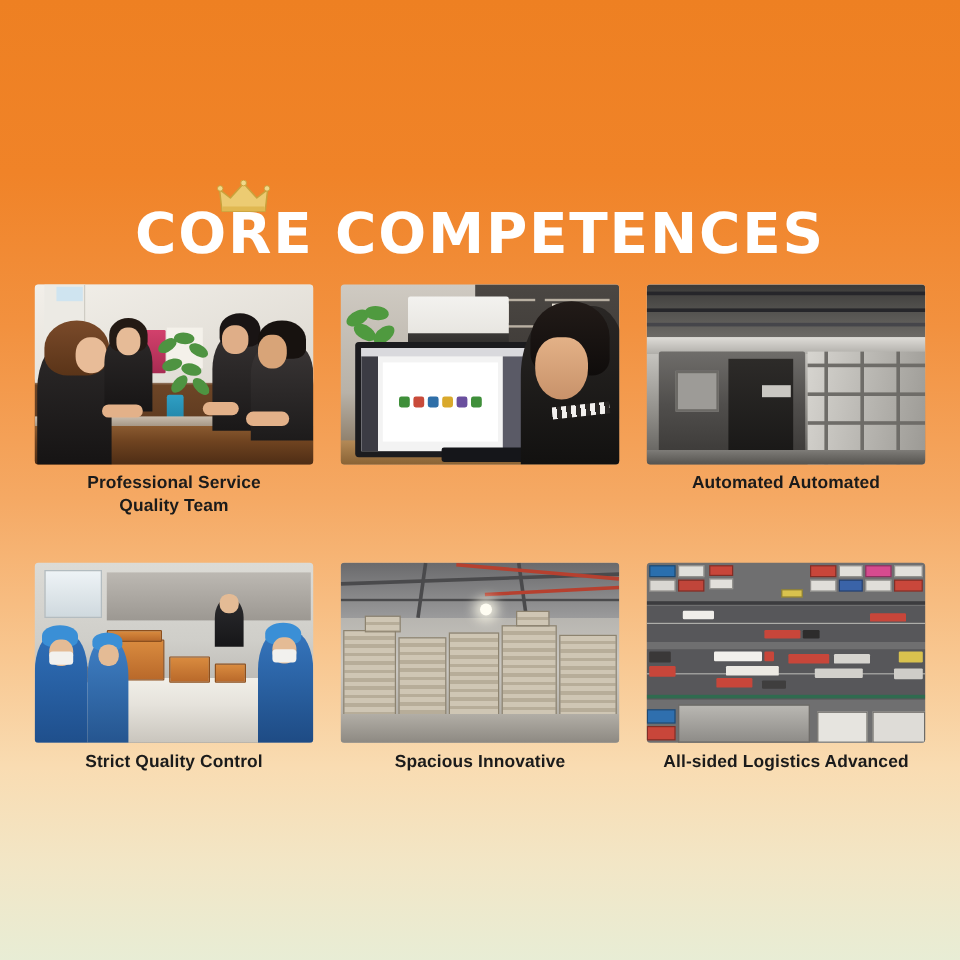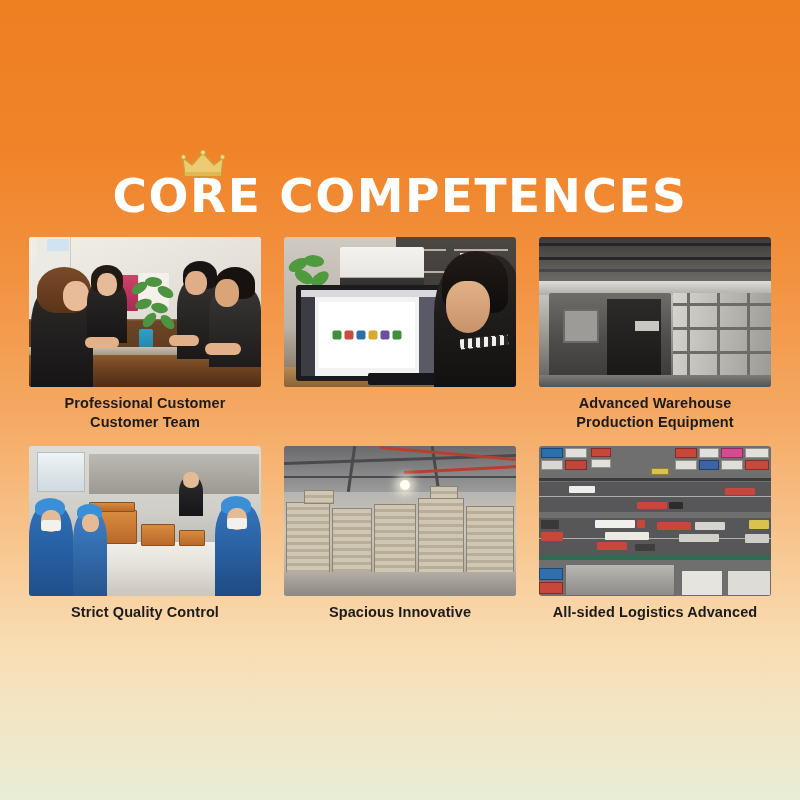--- a/index.html
+++ b/index.html
@@ -41,21 +41,21 @@
     white-space:nowrap;
   }
 
   
   .grid {
     position:absolute;
     left:29px; top:237px;
     width:742px;
   }
   .row { display:flex; gap:23px; }
-  .row + .row { margin-top:12px; }
+  .row + .row { margin-top:35px; }
   .cell { width:232px; }
 
   .photo {
     width:232px; height:150px;
     border-radius:3px;
     overflow:hidden;
     position:relative;
     background:#9a9a9a;
   }
   .caption {
@@ -255,22 +255,22 @@
           <div class="face-c"></div>
         <div class="p-d"></div>
           <div class="hair-d"></div>
           <div class="face-d"></div>
         <div class="arm" style="left:56px; top:100px; width:34px; height:11px;"></div>
         <div class="arm" style="left:140px; top:98px; width:30px; height:11px;"></div>
         <div class="arm" style="left:176px; top:106px; width:36px; height:12px;"></div>
       </div>
       <div class="caption">
         <div>
-          <span>Professional Customer</span>
-          <span>Customer Team</span>
+          <span>Professional Service</span>
+          <span>Quality Team</span>
         </div>
       </div>
     </div>
 
     <div class="cell">
       <div class="photo p2">
         <div class="shelf">
           <i style="left:6px;  top:12px; width:44px; height:2px;"></i>
           <i style="left:6px;  top:34px; width:44px; height:2px;"></i>
           <i style="left:6px;  top:56px; width:44px; height:2px;"></i>
@@ -331,22 +331,21 @@
           <i style="left:0;  top:34px; width:98px; height:3px;"></i>
           <i style="left:0;  top:58px; width:98px; height:3px;"></i>
           <i style="left:14px; top:0;  width:3px; height:94px;"></i>
           <i style="left:44px; top:0;  width:3px; height:94px;"></i>
           <i style="left:74px; top:0;  width:3px; height:94px;"></i>
         </div>
         <div class="floor"></div>
       </div>
       <div class="caption">
         <div>
-          <span>Advanced Warehouse</span>
-          <span>Production Equipment</span>
+          <span>Automated Automated</span>
         </div>
       </div>
     </div>
   </div>
 
   <div class="row">
 
     <div class="cell">
       <div class="photo p4">
         <div class="window"></div>

